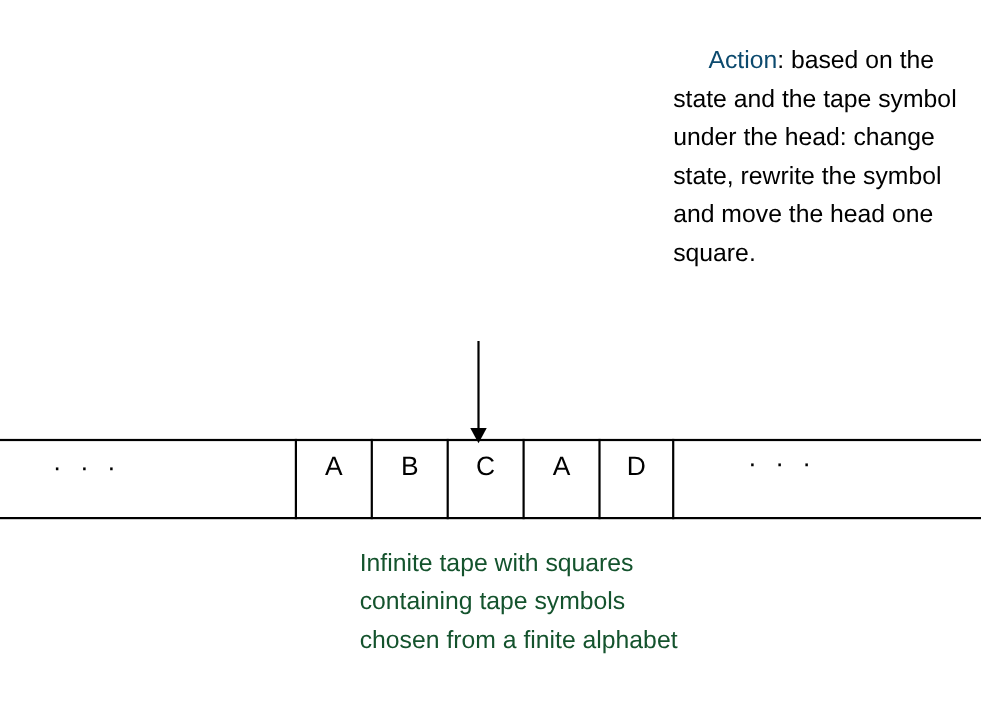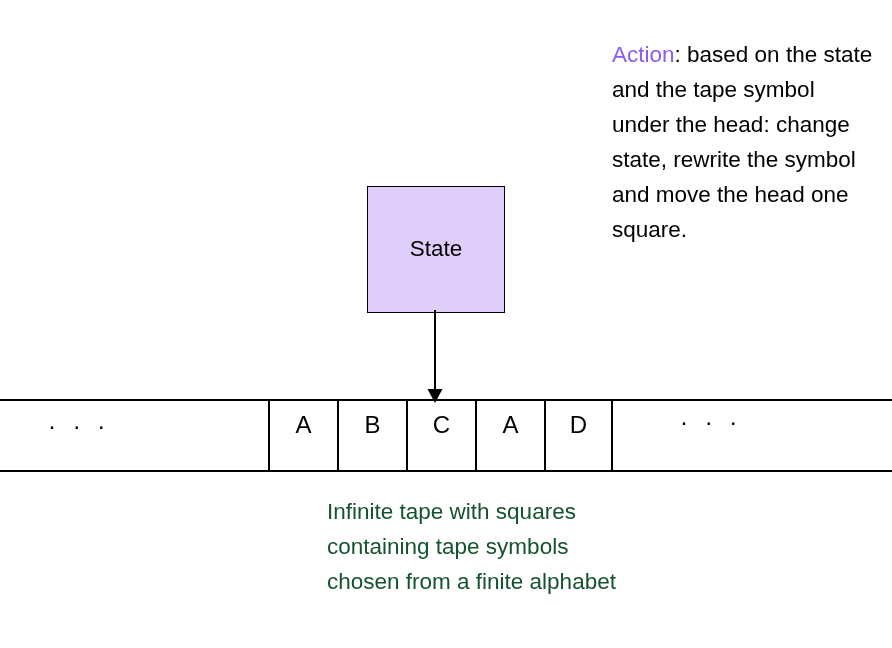--- a/index.html
+++ b/index.html
@@ -25,21 +25,22 @@
     left: 612px;
     top: 37px;
     width: 262px;
     font-size: 22.5px;
     line-height: 35px;
     color: #000000;
     letter-spacing: 0px;
     white-space: normal;
   }
   #action-note .kw {
-    color: #8b5cf6;
+    color: #0c4a6e;
+    margin-left: 32px;
   }
 
   
   #state-box {
     position: absolute;
     left: 367px;
     top: 186px;
     width: 138px;
     height: 127px;
     background: #dfcef9;
@@ -139,23 +140,20 @@
 </style>
 </head>
 <body>
 
 <div id="canvas">
 
   <div id="action-note">
     <span class="kw">Action</span><span>: based on the state and the tape symbol under the head: change state, rewrite the symbol and move the head one square.</span>
   </div>
 
-  <div id="state-box">
-    <span class="state-label">State</span>
-  </div>
 
   <svg id="head-arrow" viewBox="0 0 56 95">
     <line x1="27" y1="0" x2="27" y2="83" stroke="#000000" stroke-width="2"></line>
     <polygon points="27,93 19.5,79 34.5,79" fill="#000000"></polygon>
   </svg>
 
   <div id="tape">
     <div class="tape-rule top"></div>
     <div class="tape-rule bottom"></div>
 

